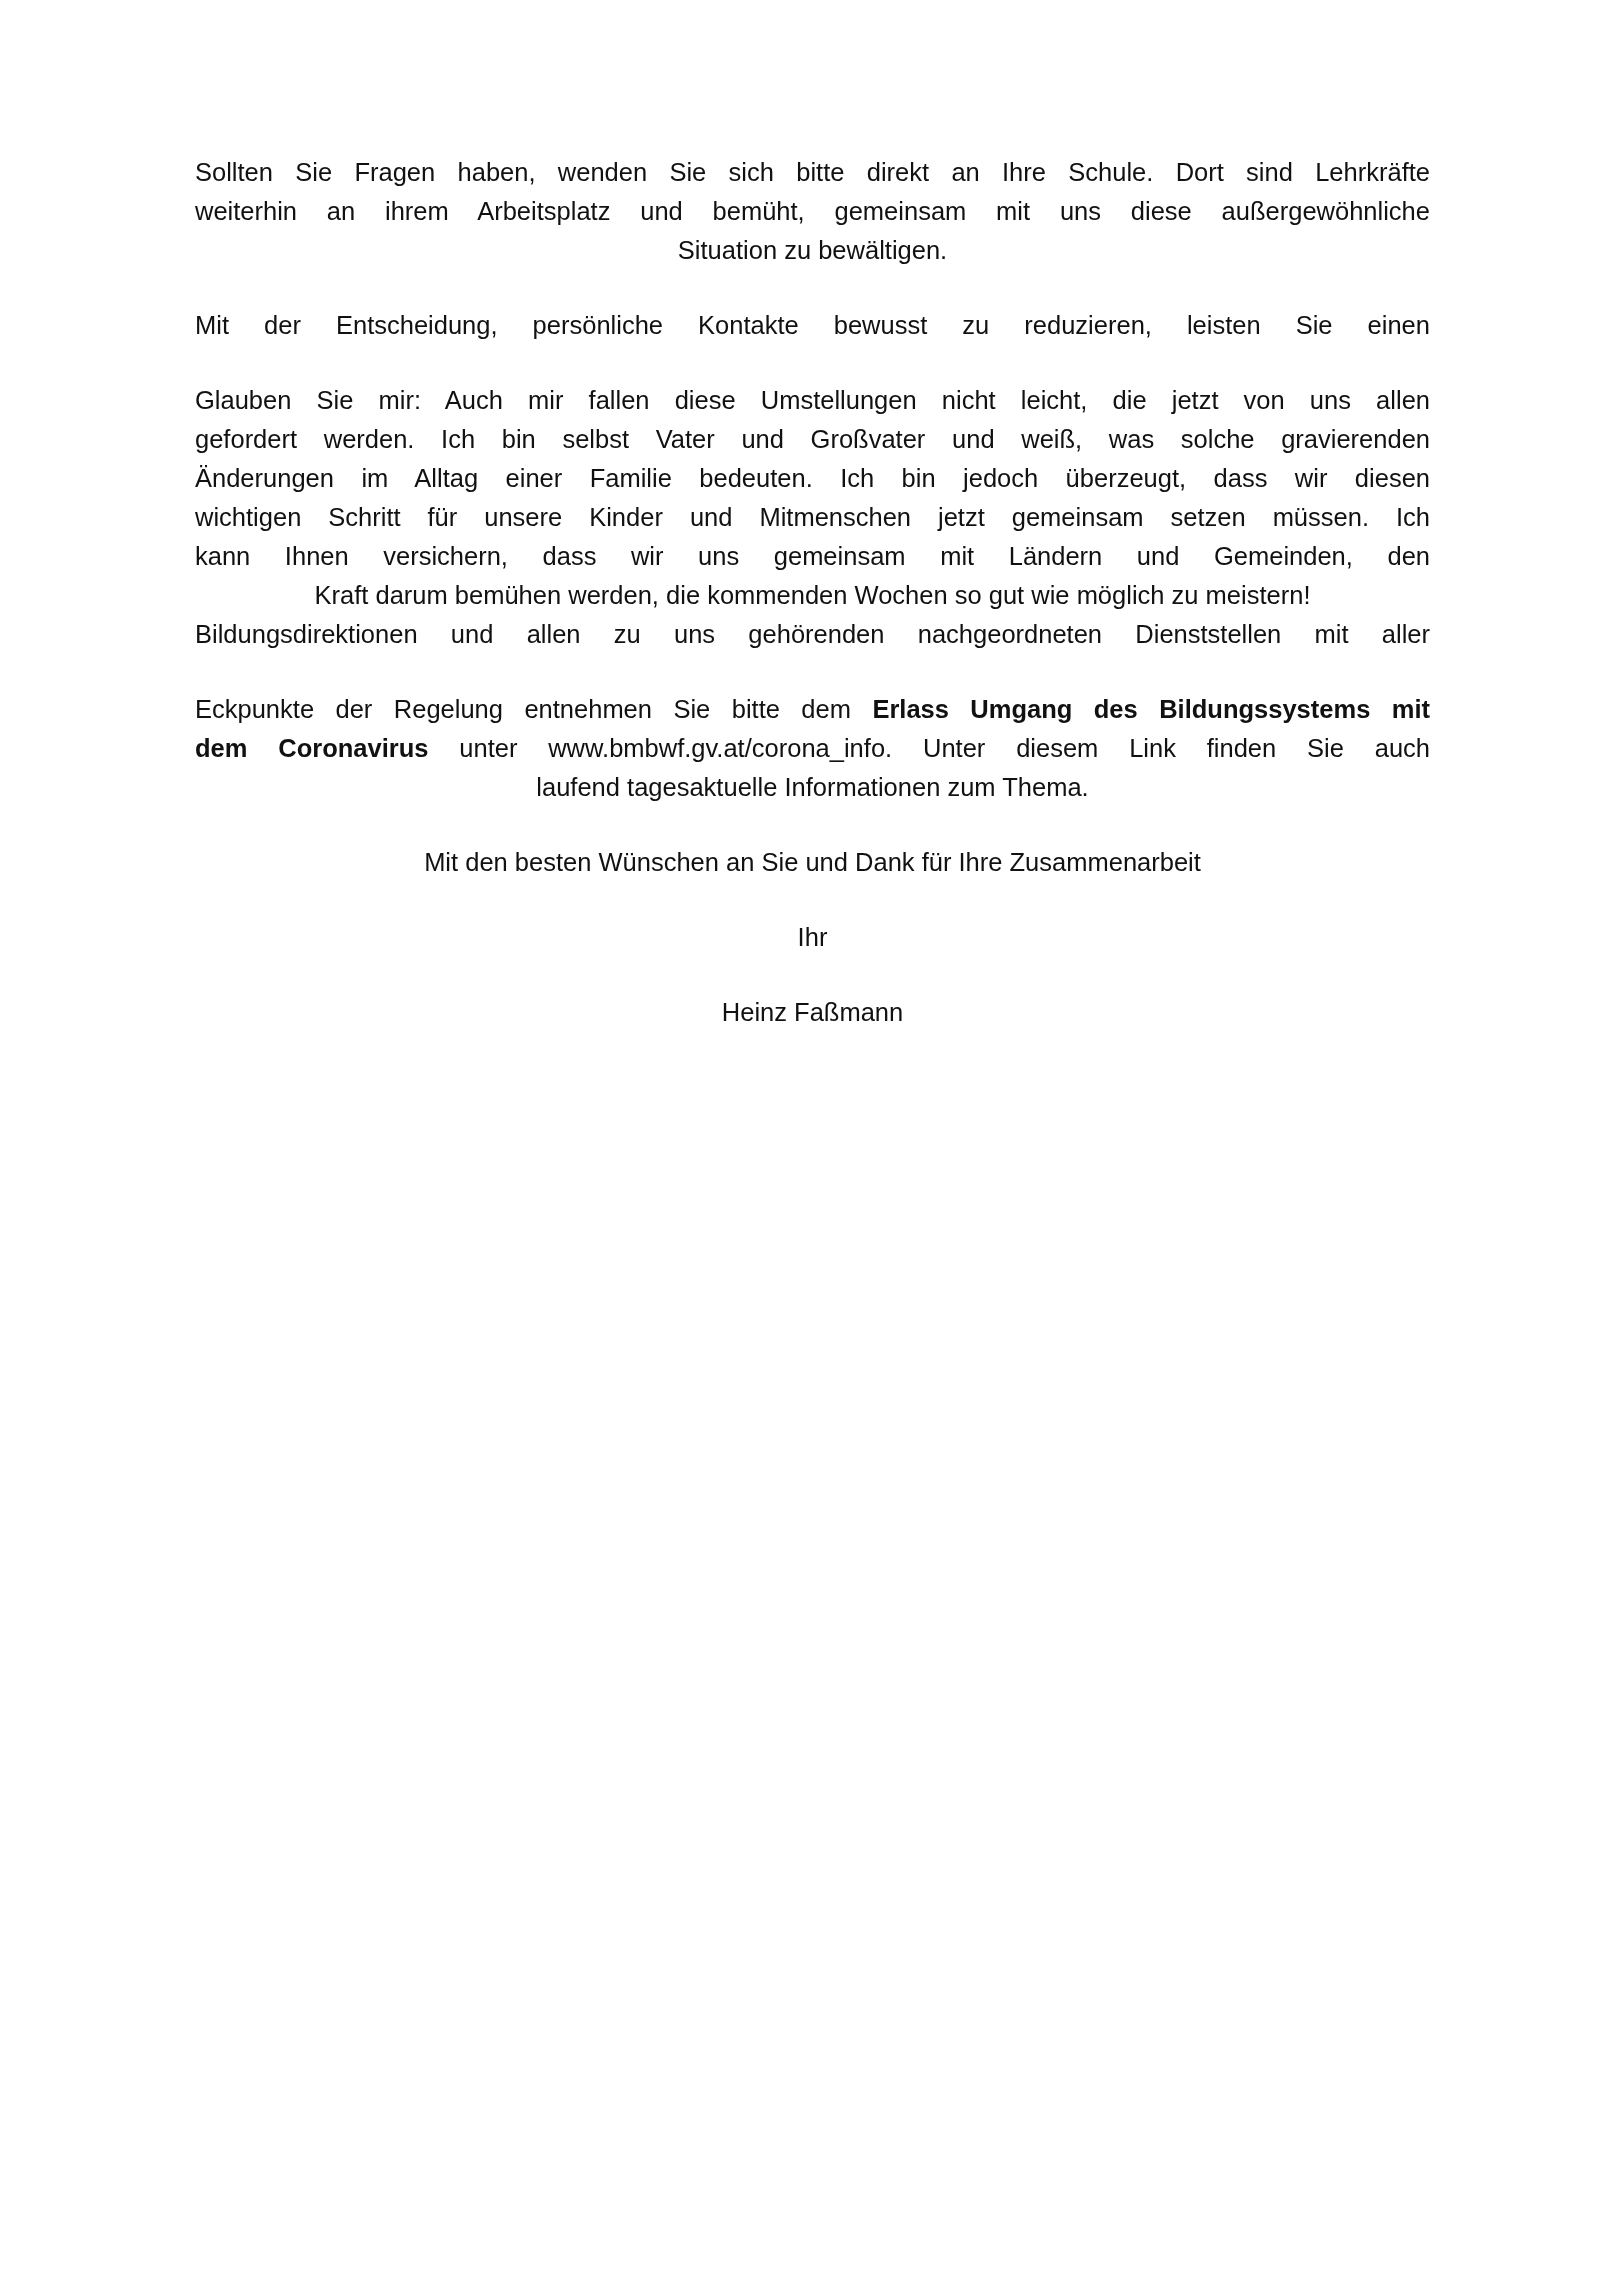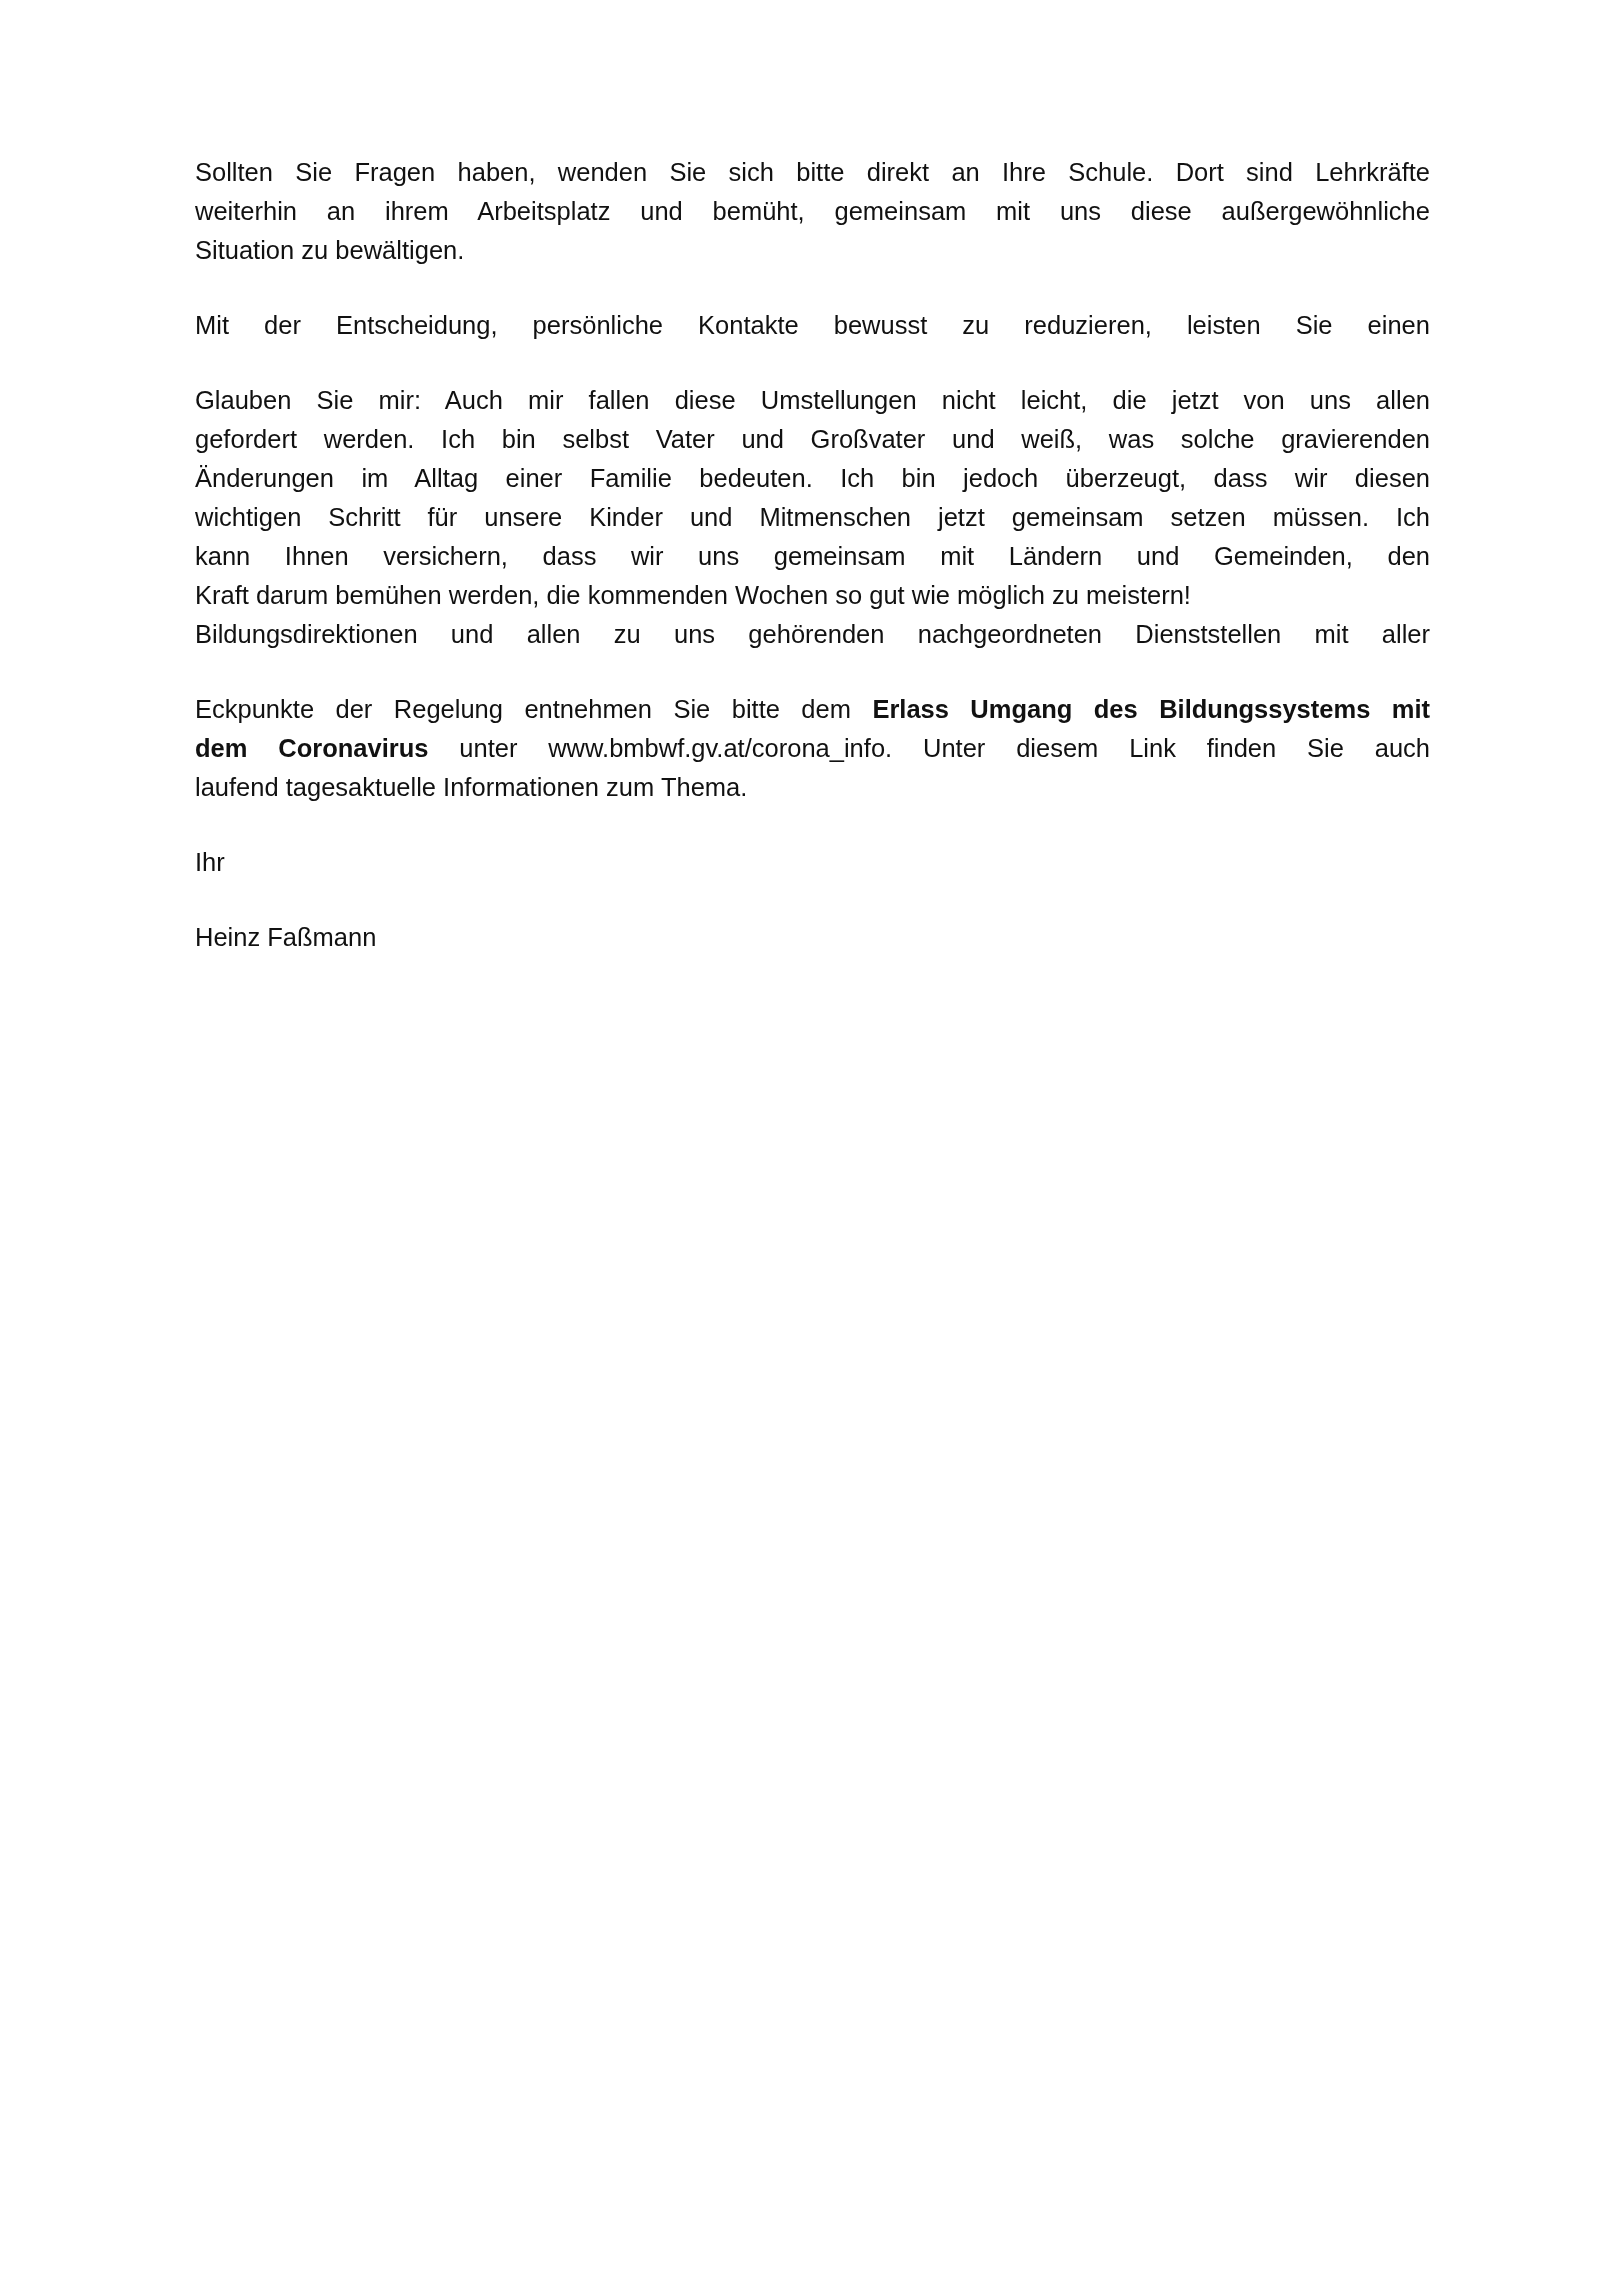--- a/index.html
+++ b/index.html
@@ -15,21 +15,21 @@
   .content {
     position: absolute;
     left: 195px;
     top: 153px;
     width: 1235px;
     font-size: 25.5px;
     line-height: 39px;
     color: #111111;
   }
   .para { margin: 0 0 36px 0; padding: 0; }
-  .line { display: block; text-align: left; }
+  .line { display: block; text-align: center; }
   .line.j { text-align: justify; text-align-last: justify; }
   .run { font-weight: normal; }
   strong.run { font-weight: bold; }
   a.link {
     color: #111111;
     text-decoration-thickness: 2px;
     text-underline-offset: 4.6px;
     cursor: pointer;
   }
   .closing-line { margin: 0 0 36px 0; }
@@ -60,20 +60,23 @@
         <span class="line">Kraft darum bemühen werden, die kommenden Wochen so gut wie möglich zu meistern!</span>
         <span class="line j">Bildungsdirektionen und allen zu uns gehörenden nachgeordneten Dienststellen mit aller</span>
       </p>
 
     <p class="para">
         <span class="line j"><span class="run">Eckpunkte der Regelung entnehmen Sie bitte dem </span><strong class="run">Erlass Umgang des Bildungssystems mit</strong></span>
         <span class="line j"><strong class="run">dem Coronavirus</strong><span class="run"> unter </span><a class="link">www.bmbwf.gv.at/corona_info</a><span class="run">. Unter diesem Link finden Sie auch</span></span>
         <span class="line">laufend tagesaktuelle Informationen zum Thema.</span>
       </p>
 
+    <p class="para closing-line">
+        <span class="line">Mit den besten Wünschen an Sie und Dank für Ihre Zusammenarbeit</span>
+      </p>
 
     <p class="para closing-line">
         <span class="line">Ihr</span>
       </p>
 
     <p class="para closing-line">
         <span class="line">Heinz Faßmann</span>
       </p>
 
   </div>

